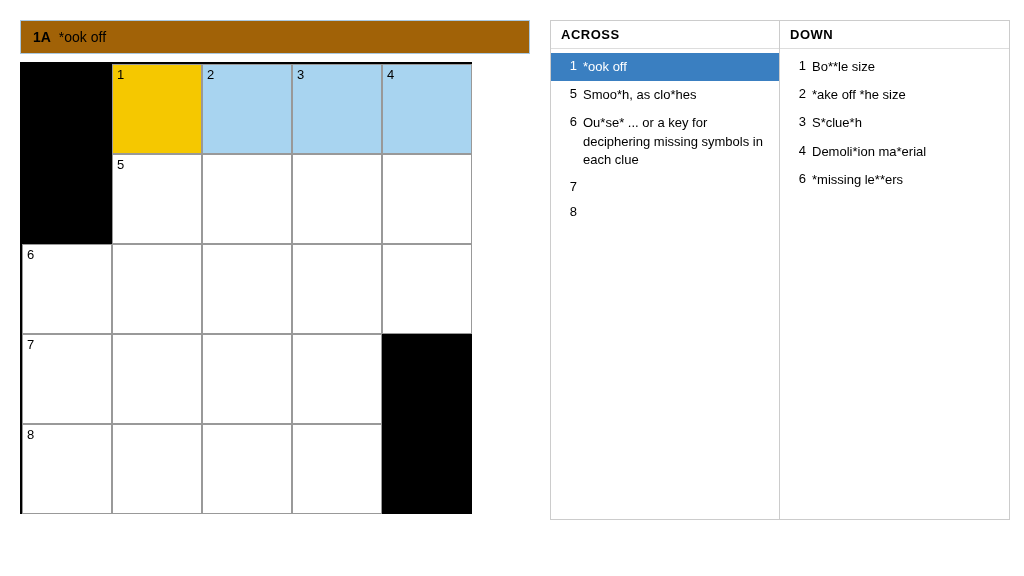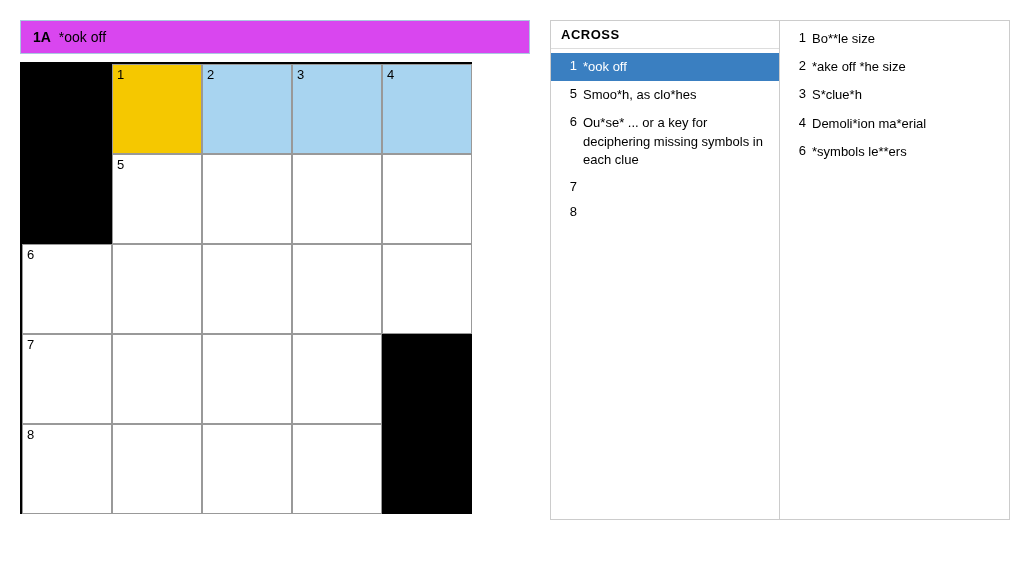--- a/index.html
+++ b/index.html
@@ -16,21 +16,21 @@
     }
 
     
     .left-panel {
       display: flex;
       flex-direction: column;
       gap: 8px;
     }
 
     .clue-header {
-      background: #d946ef;
+      background: #a16207;
       padding: 8px 12px;
       font-size: 14px;
       width: 510px;
       border: 1px solid #aac8e0;
     }
 
     .clue-header-num {
       font-weight: bold;
       margin-right: 4px;
     }
@@ -210,36 +210,37 @@
         </li>
         <li class="clue-item">
           <span class="clue-num">7</span>
         </li>
         <li class="clue-item">
           <span class="clue-num">8</span>
         </li>
       </ul>
   </div>
   <div class="clue-panel">
+    <div class="clue-panel-header">DOWN</div>
     <ul class="clue-list" id="down-list">
     <li class="clue-item">
           <span class="clue-num">1</span>
           <span class="clue-text">Bo**le size</span>
         </li>
         <li class="clue-item">
           <span class="clue-num">2</span>
           <span class="clue-text">*ake off *he size</span>
         </li>
         <li class="clue-item">
           <span class="clue-num">3</span>
           <span class="clue-text">S*clue*h</span>
         </li>
         <li class="clue-item">
           <span class="clue-num">4</span>
           <span class="clue-text">Demoli*ion ma*erial</span>
         </li>
         <li class="clue-item">
           <span class="clue-num">6</span>
-          <span class="clue-text">*symbols le**ers</span>
+          <span class="clue-text">*missing le**ers</span>
         </li>
       </ul>
   </div>
 </div>
 
 </body></html>

